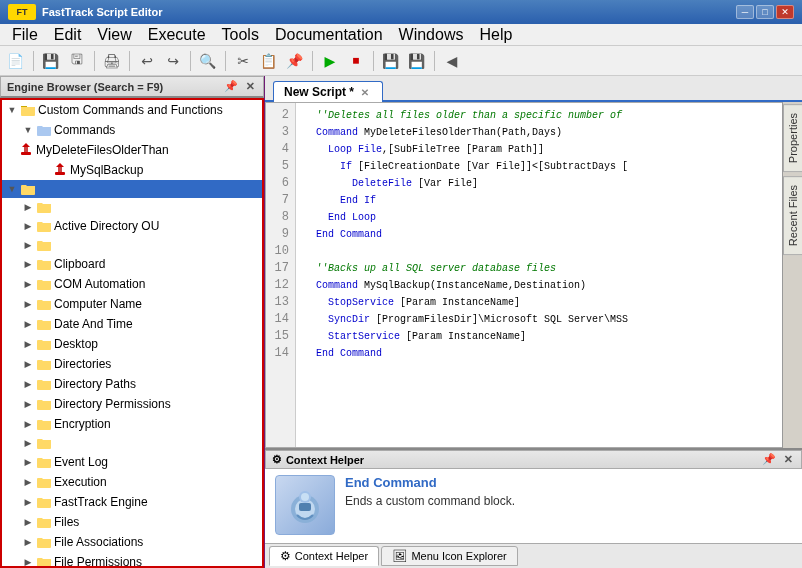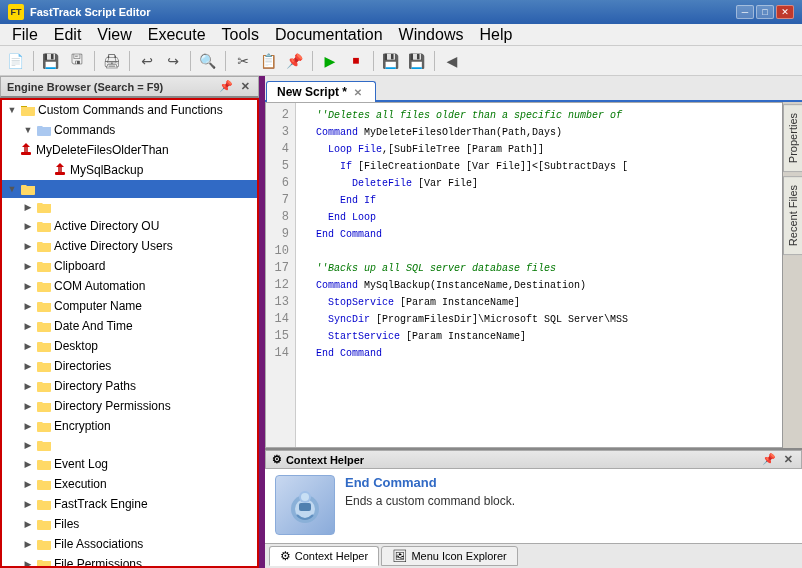--- a/index.html
+++ b/index.html
@@ -22,21 +22,21 @@
       height: 24px;
     }
     .title-bar-left {
       display: flex;
       align-items: center;
       gap: 6px;
       font-size: 11px;
       font-weight: bold;
     }
     .title-bar-icon {
-      width: 16px;
+      width: 28px;
       height: 16px;
       background: #ffd700;
       border-radius: 2px;
       display: flex;
       align-items: center;
       justify-content: center;
       font-size: 9px;
       color: #333;
       font-weight: bold;
     }
@@ -106,21 +106,21 @@
     .main-layout {
       display: flex;
       height: calc(568px - 24px - 22px - 30px);
       background: #d4d0c8;
     }
     
     .left-panel {
       width: 265px;
       display: flex;
       flex-direction: column;
-      border-right: 6px solid #701a75;
+      border-right: 1px solid #701a75;
     }
     .panel-header {
       background: linear-gradient(to bottom, #e8e8e8, #d8d8d8);
       border: 1px solid #aaa;
       border-bottom: 2px solid #888;
       padding: 3px 6px;
       display: flex;
       align-items: center;
       justify-content: space-between;
       font-size: 11px;
@@ -176,21 +176,21 @@
       margin-right: 2px;
       flex-shrink: 0;
     }
     .tree-label { font-size: 12px; }
     
     .tab-bar {
       display: flex;
       align-items: flex-end;
       background: #e8e8e8;
       border-bottom: 2px solid #316ac5;
-      padding-left: 1px;
+      padding-left: 8px;
       min-height: 26px;
     }
     .tab {
       display: flex;
       align-items: center;
       padding: 3px 10px;
       border: 1px solid #aaa;
       border-bottom: none;
       background: #f0f0f0;
       cursor: pointer;
@@ -495,21 +495,20 @@
         <span class="tree-label">Active Directory OU</span>
       </div>
       <div class="tree-item" style="padding-left:18px;">
         <span class="tree-expander">▶</span>
         <span class="tree-icon">
           <svg width="14" height="14" viewBox="0 0 14 14">
               <rect x="0" y="4" width="14" height="9" rx="1" fill="#ffd966"></rect>
               <path d="M0 5 L0 4 Q0 3 1 3 L5 3 L6 4 L14 4 L14 5 Z" fill="#ffd966"></path>
             </svg>
         </span>
-        <span class="tree-label">Active Directory Users</span>
       </div>
       <div class="tree-item" style="padding-left:18px;">
         <span class="tree-expander">▶</span>
         <span class="tree-icon">
           <svg width="14" height="14" viewBox="0 0 14 14">
               <rect x="0" y="4" width="14" height="9" rx="1" fill="#ffd966"></rect>
               <path d="M0 5 L0 4 Q0 3 1 3 L5 3 L6 4 L14 4 L14 5 Z" fill="#ffd966"></path>
             </svg>
         </span>
         <span class="tree-label">Clipboard</span>

